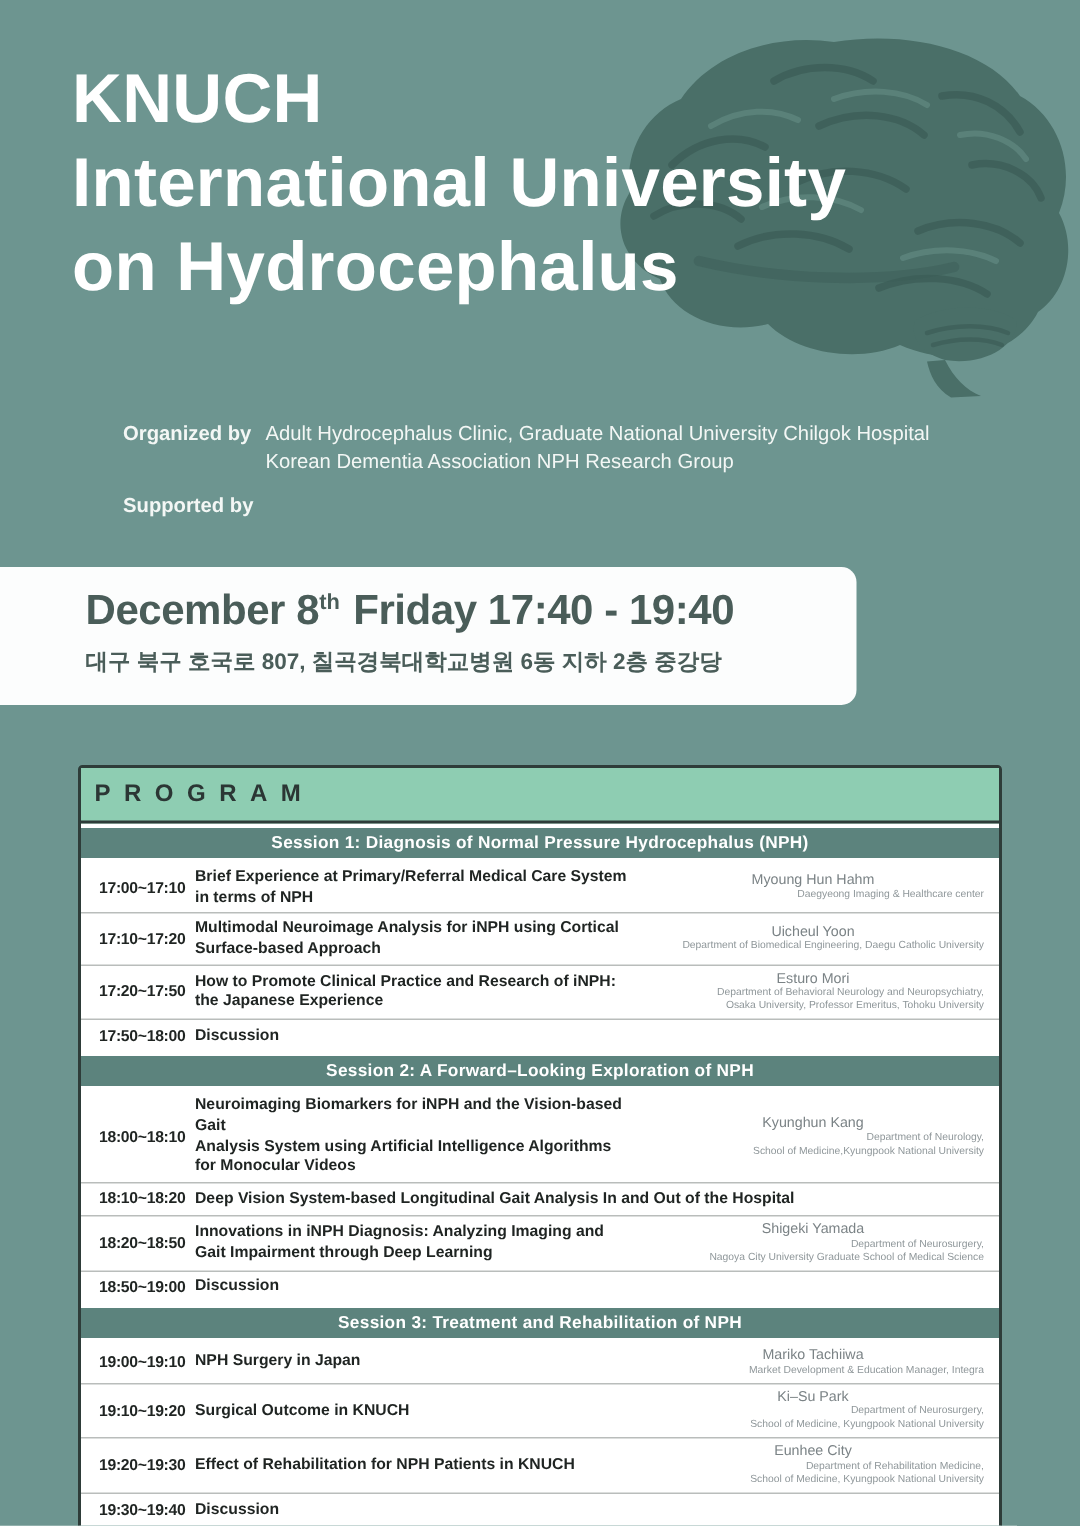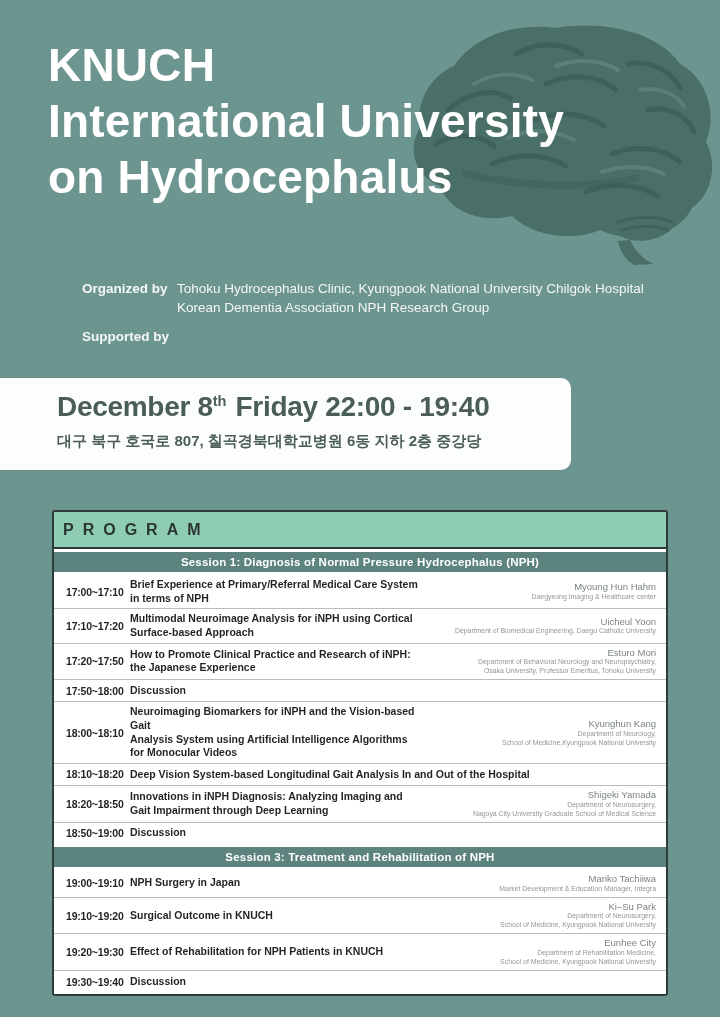--- a/index.html
+++ b/index.html
@@ -46,21 +46,21 @@
   }
   .session-bar{
     background:var(--session-bar-bg);color:var(--session-bar-text);
     font-weight:bold;font-size:11.5px;text-align:center;padding:4px 12px;margin:3px 0;letter-spacing:.2px;
   }
   .prow{display:flex;align-items:center;padding:3px 10px 3px 12px;min-height:22px;box-sizing:border-box;}
   .prow + .prow{border-top:1px solid var(--row-divider);}
   .ptime{flex:none;width:64px;font-weight:bold;font-size:10.5px;color:var(--row-text);letter-spacing:-.2px;}
   .ptitle{flex:1;font-weight:bold;font-size:10.5px;line-height:1.3;color:var(--row-text);padding-right:8px;}
   .pspeaker{flex:none;width:228px;text-align:right;}
-  .pname{font-size:9.5px;color:var(--speaker-name-text);line-height:1.25;}
+  .pname{font-size:9.5px;color:var(--speaker-name-text);line-height:1.25;text-align:center;}
   .paff{font-size:6.9px;color:var(--affiliation-text);line-height:1.3;}
 </style>
 </head>
 <body>
 
 <div class="poster">
 
   <svg class="brain" viewBox="0 0 322 252" aria-hidden="true">
     <g fill="var(--brain-fill)">
       <path d="M160 14 C 120 8 78 22 58 52 C 34 62 20 88 24 114 C 10 136 20 162 44 172 C 52 196 84 210 116 202 C 136 222 176 228 204 216 C 240 232 282 222 296 194 C 316 180 322 150 310 128 C 322 98 310 64 284 50 C 262 18 208 6 160 14 Z"></path>
@@ -96,32 +96,32 @@
   <div class="title">
       <div class="title-line">KNUCH</div>
       <div class="title-line">International University</div>
       <div class="title-line">on Hydrocephalus</div>
     </div>
 
   <div class="credits">
       <div class="credit">
         <span class="credit-label">Organized by</span>
         <div class="credit-lines">
-          <div class="credit-line">Tohoku Hydrocephalus Clinic, Kyungpook National University Chilgok Hospital</div>
+          <div class="credit-line">Adult Hydrocephalus Clinic, Graduate National University Chilgok Hospital</div>
           <div class="credit-line">Korean Dementia Association NPH Research Group</div>
         </div>
       </div>
       <div class="credit">
         <span class="credit-label">Supported by</span>
       </div>
     </div>
 
   <div class="band">
     <div class="band-date">
-      <span>December 8</span><sup>th</sup><span class="date-suffix">Friday 22:00 - 19:40</span>
+      <span>December 8</span><sup>th</sup><span class="date-suffix">Friday 17:40 - 19:40</span>
     </div>
     <div class="band-venue">대구 북구 호국로 807, 칠곡경북대학교병원 6동 지하 2층 중강당</div>
   </div>
 
   <div class="program">
     <div class="program-header">PROGRAM</div>
     <div>
         <div class="session-bar">Session 1: Diagnosis of Normal Pressure Hydrocephalus (NPH)</div>
         <div class="prow">
           <div class="ptime">17:00~17:10</div>
@@ -160,20 +160,21 @@
             </div>
           </div>
         </div>
         <div class="prow">
           <div class="ptime">17:50~18:00</div>
           <div class="ptitle">
             <div>Discussion</div>
           </div>
           <div class="pspeaker"></div>
         </div>
+        <div class="session-bar">Session 2: A Forward–Looking Exploration of NPH</div>
         <div class="prow">
           <div class="ptime">18:00~18:10</div>
           <div class="ptitle">
             <div>Neuroimaging Biomarkers for iNPH and the Vision-based Gait</div>
             <div>Analysis System using Artificial Intelligence Algorithms for Monocular Videos</div>
           </div>
           <div class="pspeaker">
             <div class="pname">Kyunghun Kang</div>
             <div class="paff">
               <div>Department of Neurology,</div>

